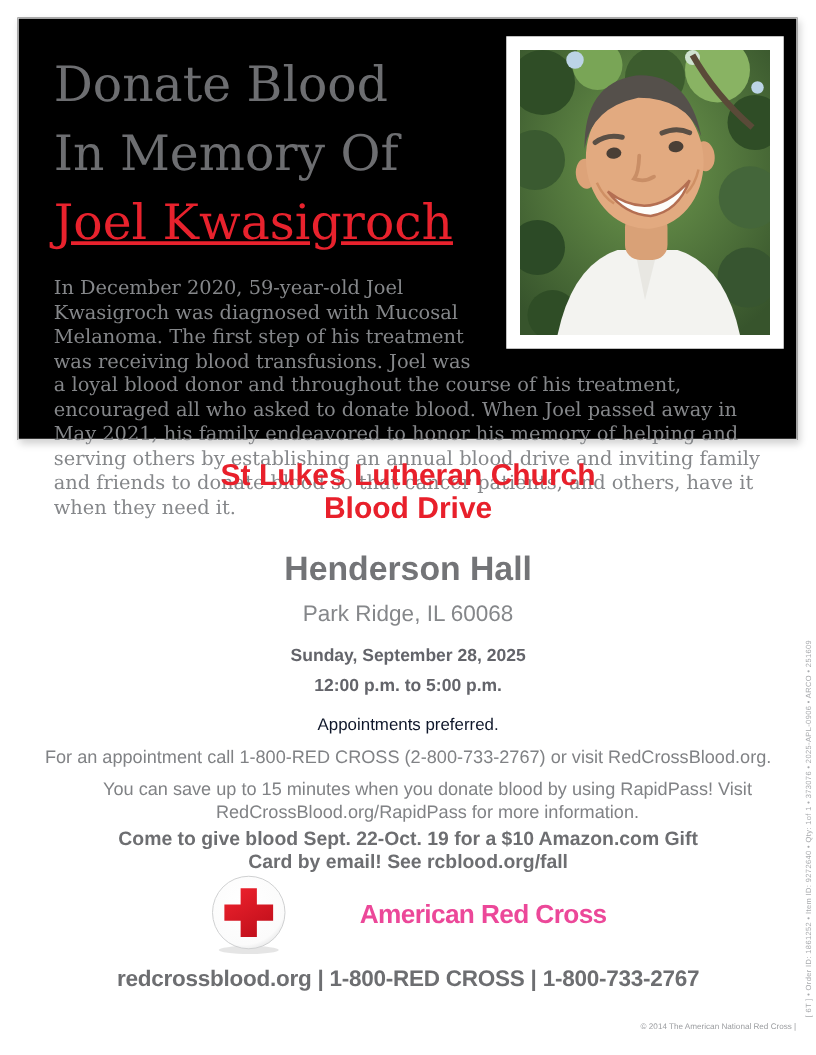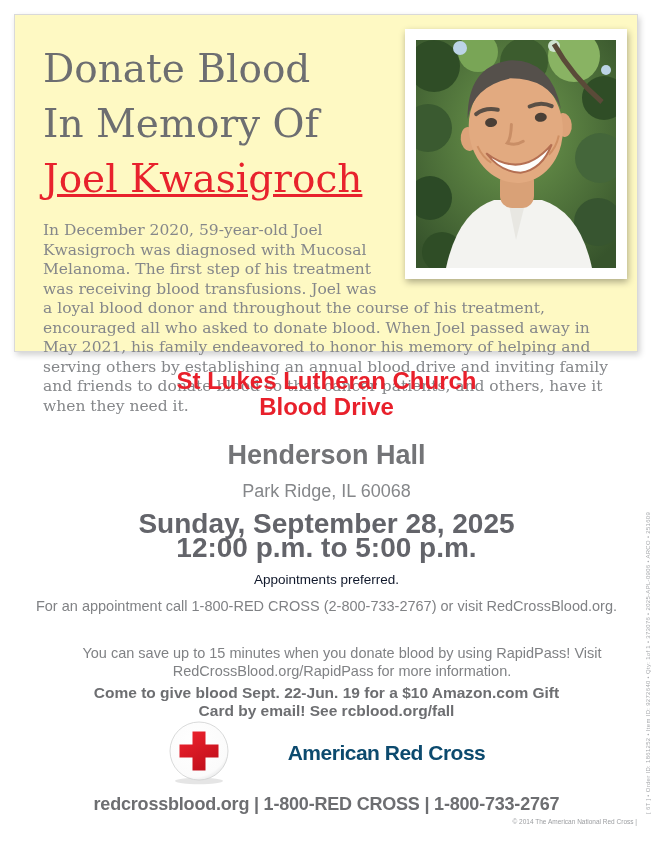--- a/index.html
+++ b/index.html
@@ -2,48 +2,48 @@
 <html><head>
 <meta charset="utf-8">
 <style>
   html,body{margin:0;padding:0;background:#ffffff;}
   body{width:653px;height:844px;position:relative;font-family:"Liberation Sans","DejaVu Sans",sans-serif;overflow:hidden;}
   .serif{font-family:Liberation Sans, sans-serif;}
 
   
   .card{
     position:absolute;left:14px;top:14px;width:624px;height:338px;
-    box-sizing:border-box;background:#fef9c3;border:1px solid #d9d9d9;
+    box-sizing:border-box;background:#000000;border:1px solid #d9d9d9;
     box-shadow:2px 3px 6px rgba(0,0,0,0.18);
     padding:26px 10px 0 28px;
   }
   .photo-frame{
     float:right;width:200px;height:228px;background:#fff;
     padding:11px;margin:-12px 0 16px 16px;
     box-shadow:1px 3px 7px rgba(0,0,0,0.32);
   }
   .photo-frame svg{display:block;width:200px;height:228px;}
   .headline{font-family:"DejaVu Serif","Liberation Serif",serif;font-weight:400;
     font-size:39px;line-height:55px;color:#6d6e71;margin:0;}
   .headline .name{color:#e8222d;text-decoration:underline;}
   .bio{font-family:"DejaVu Serif","Liberation Serif",serif;font-size:15.5px;line-height:19.5px;
     color:#85878a;margin:15px 14px 0 0;text-align:left;}
 
   
   .content{position:absolute;top:352px;left:0;width:653px;text-align:center;}
   .org{margin-top:16px;font-weight:bold;font-size:24px;line-height:26px;color:#e8202b;}
   .venue{margin-top:20px;font-weight:bold;font-size:27px;line-height:30px;color:#737477;}
   .address{margin-top:10px;font-size:18px;line-height:22px;color:#85878a;}
-  .datetime{margin-top:10px;font-weight:bold;font-size:28px;line-height:24px;color:#63646a;}
+  .datetime{margin-top:10px;font-weight:bold;font-size:14px;line-height:24px;color:#63646a;}
   .appt{margin-top:12px;font-size:13.5px;line-height:16px;color:#0f172a;}
   .apptinfo{margin-top:10px;font-size:14.5px;line-height:17px;color:#808285;}
-  .rapidpass{margin-top:29px;font-size:14.5px;line-height:18px;color:#808285;padding-left:31px;}
+  .rapidpass{margin-top:8px;font-size:14.5px;line-height:18px;color:#808285;padding-left:31px;}
   .promo{margin-top:4px;font-weight:bold;font-size:15.5px;line-height:18px;color:#6d6e71;}
   .logo-row{margin-top:0;display:flex;align-items:center;justify-content:center;gap:18px;height:66px;}
-  .logo-label{font-weight:bold;font-size:21px;letter-spacing:-0.5px;color:#0c4a6e;margin-left:40px;}
+  .logo-label{font-weight:bold;font-size:21px;letter-spacing:-0.5px;color:#ec4899;margin-left:40px;}
   .contact{margin-top:8px;font-weight:bold;font-size:18px;letter-spacing:-0.2px;color:#6d6e71;}
 
   
   .copyright{position:absolute;right:16px;top:818px;font-size:6.5px;color:#9b9da0;}
   .print-code{
     position:absolute;right:2px;top:522px;height:292px;
     writing-mode:vertical-rl;transform:rotate(180deg);
     font-size:6px;letter-spacing:0.3px;color:#a7a9ac;white-space:nowrap;
   }
 </style>
@@ -125,21 +125,21 @@
   <div class="appt">Appointments preferred.</div>
 
   <div class="apptinfo">For an appointment call 1-800-RED CROSS (2-800-733-2767) or visit RedCrossBlood.org.</div>
 
   <div class="rapidpass">
     <div>You can save up to 15 minutes when you donate blood by using RapidPass! Visit</div>
     <div>RedCrossBlood.org/RapidPass for more information.</div>
   </div>
 
   <div class="promo serif">
-    <div>Come to give blood Sept. 22-Jun. 19 for a $10 Amazon.com Gift</div>
+    <div>Come to give blood Sept. 22-Oct. 19 for a $10 Amazon.com Gift</div>
     <div>Card by email! See rcblood.org/fall</div>
   </div>
 
   <div class="logo-row">
     <svg width="62" height="64" viewBox="0 0 62 64" aria-hidden="true">
       <defs>
         <radialGradient id="btn" cx="42%" cy="36%" r="75%">
           <stop offset="0%" stop-color="#ffffff"></stop>
           <stop offset="78%" stop-color="#fbfbfb"></stop>
           <stop offset="100%" stop-color="#d9dadb"></stop>

